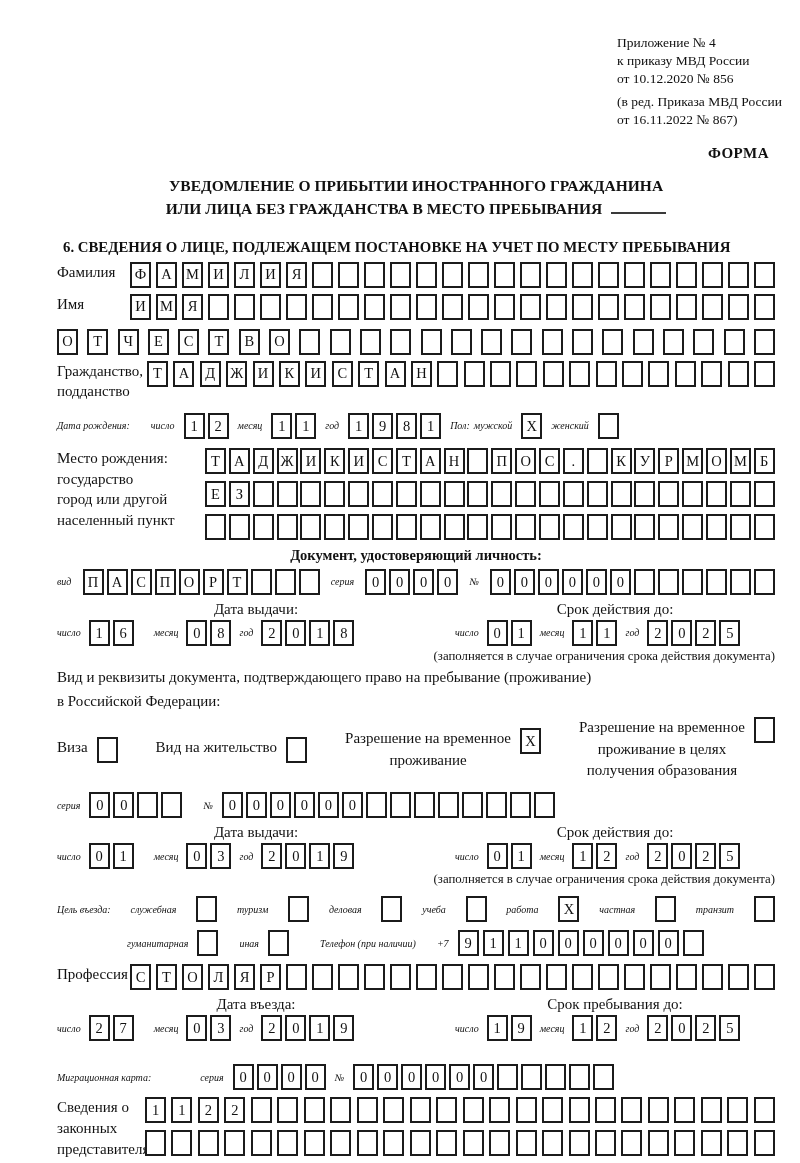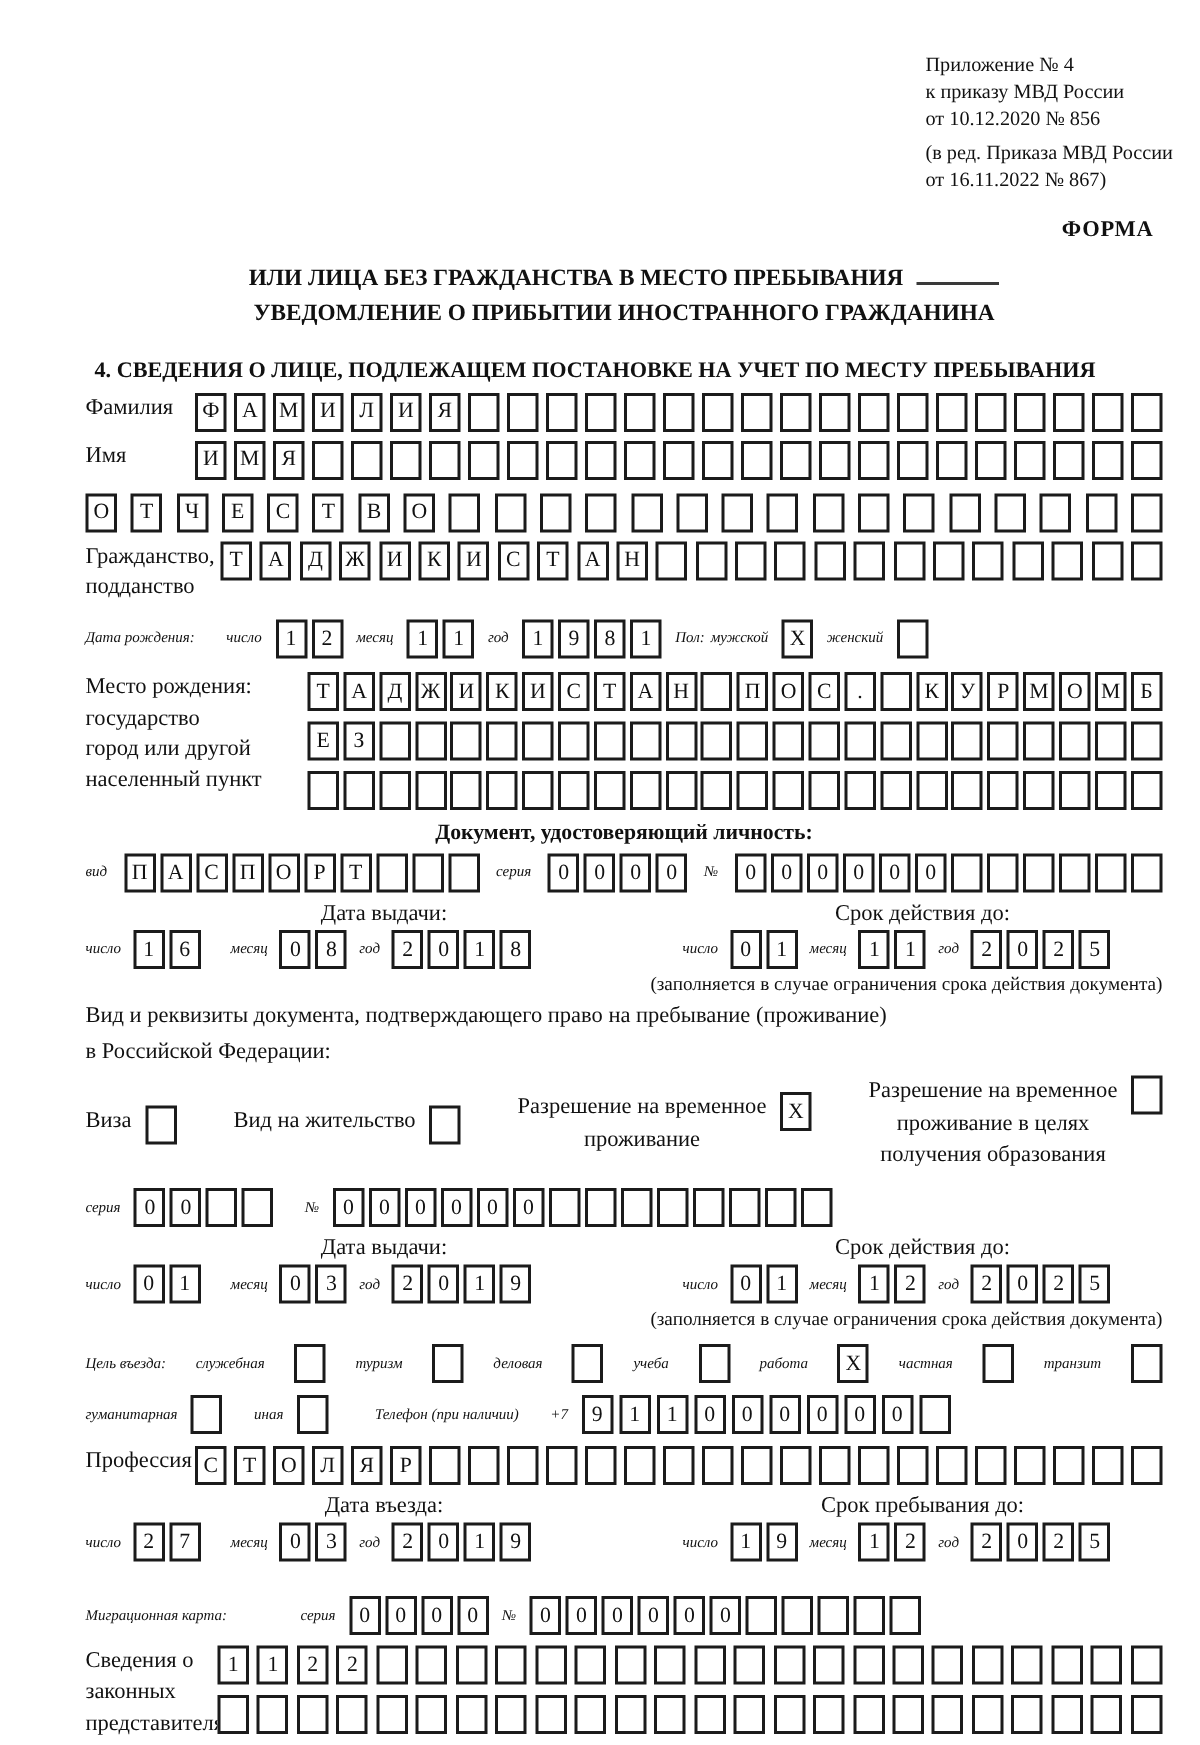--- a/index.html
+++ b/index.html
@@ -54,46 +54,46 @@
   .fillnote{font-size:12.8px;text-align:right;margin-top:3px;}
 
   .introline{font-size:15px;line-height:1.5;margin-top:2px;}
   .introline:first-of-type{margin-top:8px;}
 
   .optrow{display:flex;justify-content:space-between;align-items:center;margin-top:4px;}
   .opt{display:flex;align-items:flex-start;gap:9px;}
   .optlbl{font-size:15px;line-height:1.45;}
   .optlbl.multi{display:flex;flex-direction:column;text-align:center;}
 
-  .indent70{align-items:center;}
+  .indent70{margin-left:70px;align-items:center;}
   .gapL{margin-left:12px;}
 </style>
 </head>
 <body>
 
 <div class="page">
 
   <div class="hdr">
     <div>Приложение № 4</div>
     <div>к приказу МВД России</div>
     <div>от 10.12.2020 № 856</div>
     <div class="rev">(в ред. Приказа МВД России</div>
     <div>от 16.11.2022 № 867)</div>
   </div>
 
   <div class="forma">ФОРМА</div>
 
   <div class="title">
+    <div>УВЕДОМЛЕНИЕ О ПРИБЫТИИ ИНОСТРАННОГО ГРАЖДАНИНА</div>
     <div>
       <span>ИЛИ ЛИЦА БЕЗ ГРАЖДАНСТВА В МЕСТО ПРЕБЫВАНИЯ</span><span class="blankline"></span>
     </div>
-    <div>УВЕДОМЛЕНИЕ О ПРИБЫТИИ ИНОСТРАННОГО ГРАЖДАНИНА</div>
-  </div>
-
-  <div class="sec">4. СВЕДЕНИЯ О ЛИЦЕ, ПОДЛЕЖАЩЕМ ПОСТАНОВКЕ НА УЧЕТ ПО МЕСТУ ПРЕБЫВАНИЯ</div>
+  </div>
+
+  <div class="sec">6. СВЕДЕНИЯ О ЛИЦЕ, ПОДЛЕЖАЩЕМ ПОСТАНОВКЕ НА УЧЕТ ПО МЕСТУ ПРЕБЫВАНИЯ</div>
 
   <div class="brow">
     <div class="lblcol w73">
         <div>Фамилия</div>
       </div>
     <div class="boxes">
         <span class="cell">Ф</span>
         <span class="cell">А</span>
         <span class="cell">М</span>
         <span class="cell">И</span>

